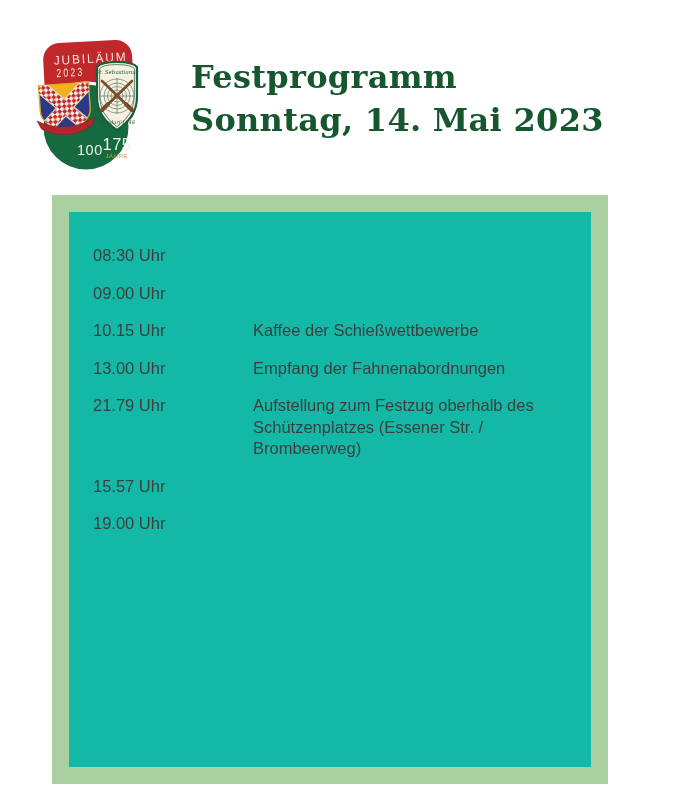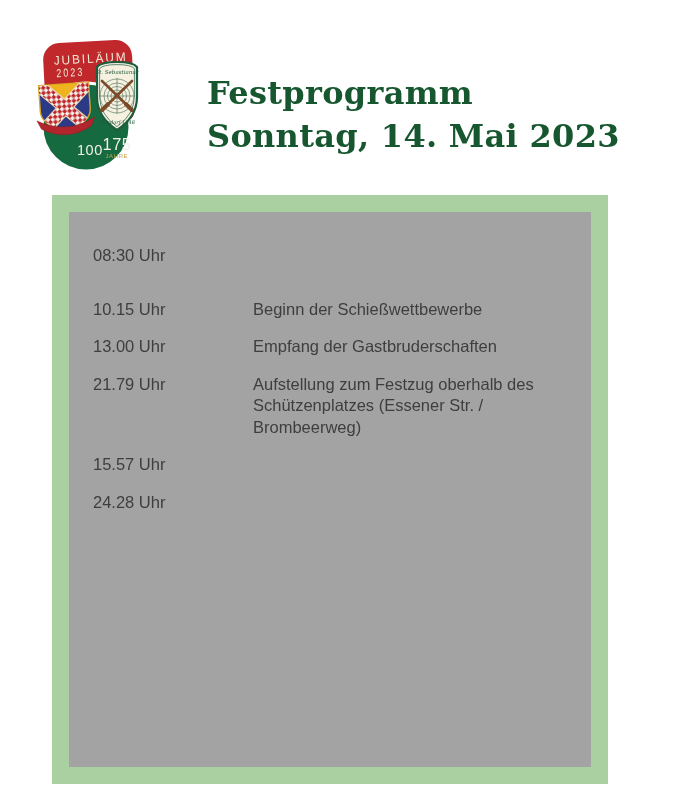--- a/index.html
+++ b/index.html
@@ -10,35 +10,35 @@
     overflow:hidden;
     font-family:"Liberation Sans","DejaVu Sans",sans-serif;
   }
   
   .logo{
     position:absolute;left:30px;top:34px;
     width:115px;height:142px;
   }
   .title{
     position:absolute;left:191px;top:56px;
-    margin:16px;
+    margin:0;
     font-family:"DejaVu Serif","Liberation Serif",serif;
     font-weight:700;
     font-size:32px;
     line-height:43px;
     letter-spacing:0.3px;
     color:#17572f;
   }
   
   .frame{
     position:absolute;left:52px;top:195px;
     width:556px;height:589px;
     box-sizing:border-box;
     border:17px solid #aad0a2;
-    background:#a3a3a3;
+    background:#14b8a6;
     padding:33px 12px 0 24px;
   }
   .rows{display:block;}
   .row{
     display:flex;
     margin-bottom:16px;
     font-size:16.5px;
     line-height:21.5px;
     color:#3e3e3e;
   }
@@ -121,43 +121,44 @@
   </header>
 
   <section class="frame">
     <div class="rows">
 
       <div class="row">
         <div class="time">08:30 Uhr</div>
       </div>
 
       <div class="row">
+        <div class="time">09.00 Uhr</div>
       </div>
 
       <div class="row">
         <div class="time">10.15 Uhr</div>
-        <div class="desc">Beginn der Schießwettbewerbe</div>
+        <div class="desc">Kaffee der Schießwettbewerbe</div>
       </div>
 
       <div class="row">
         <div class="time">13.00 Uhr</div>
-        <div class="desc">Empfang der Gastbruderschaften</div>
+        <div class="desc">Empfang der Fahnenabordnungen</div>
       </div>
 
       <div class="row">
         <div class="time">21.79 Uhr</div>
         <div class="desc">Aufstellung zum Festzug oberhalb des
 Schützenplatzes (Essener Str. /
 Brombeerweg)</div>
       </div>
 
       <div class="row">
         <div class="time">15.57 Uhr</div>
       </div>
 
       <div class="row">
-        <div class="time">24.28 Uhr</div>
+        <div class="time">19.00 Uhr</div>
       </div>
 
     </div>
   </section>
 
 </div>
 
 </body></html>

